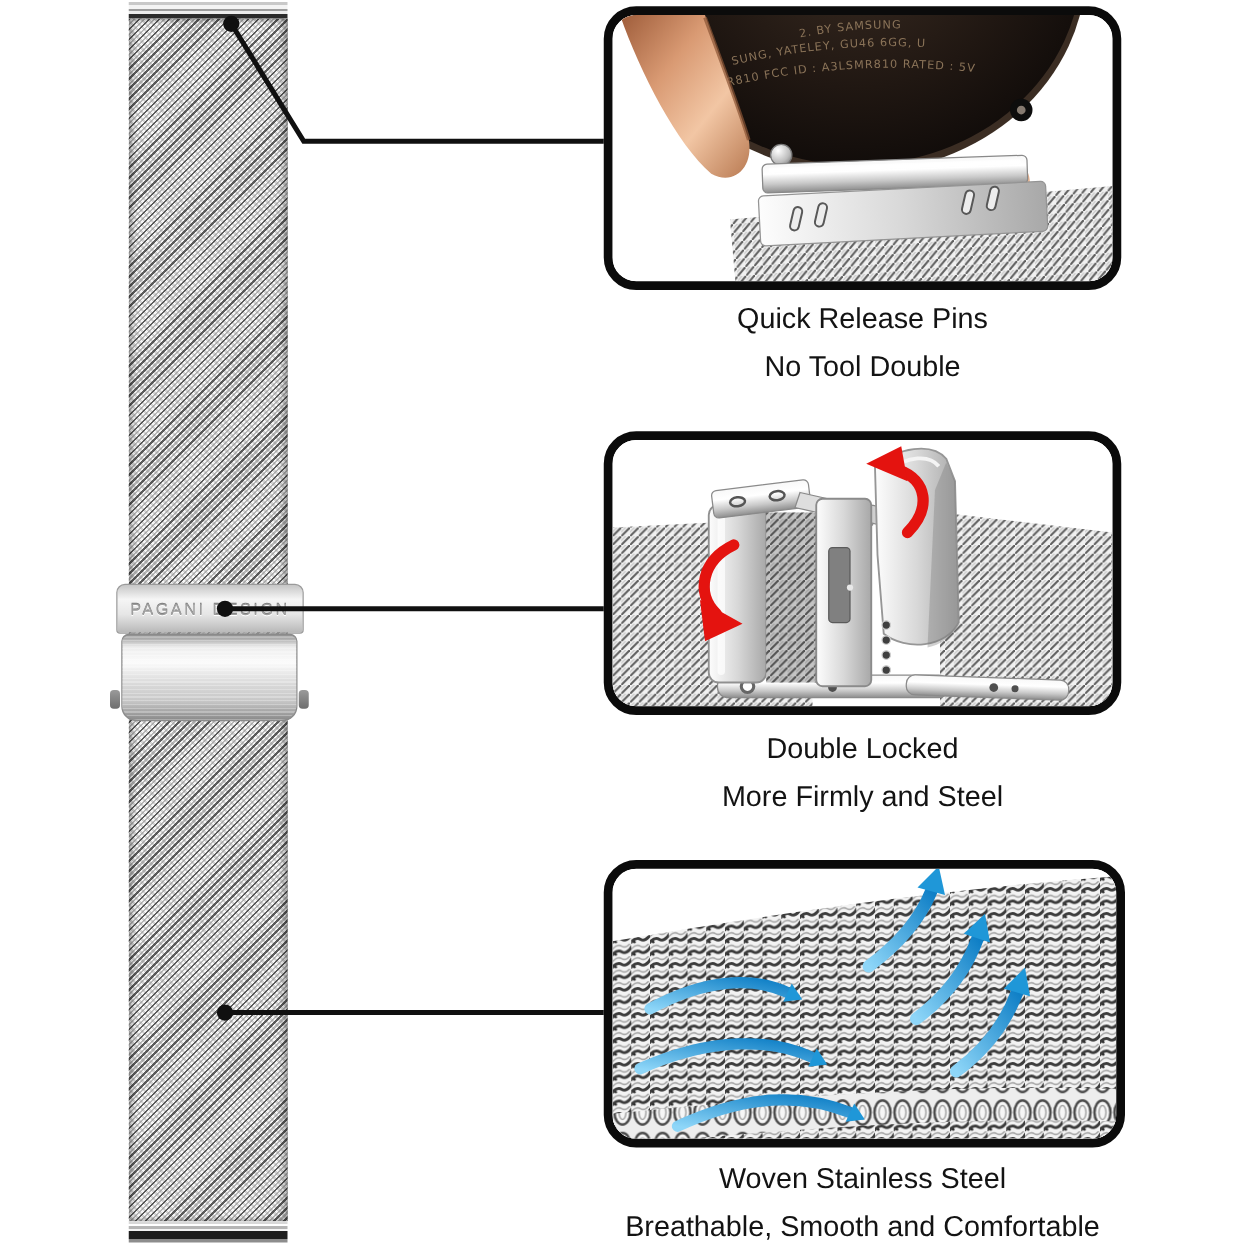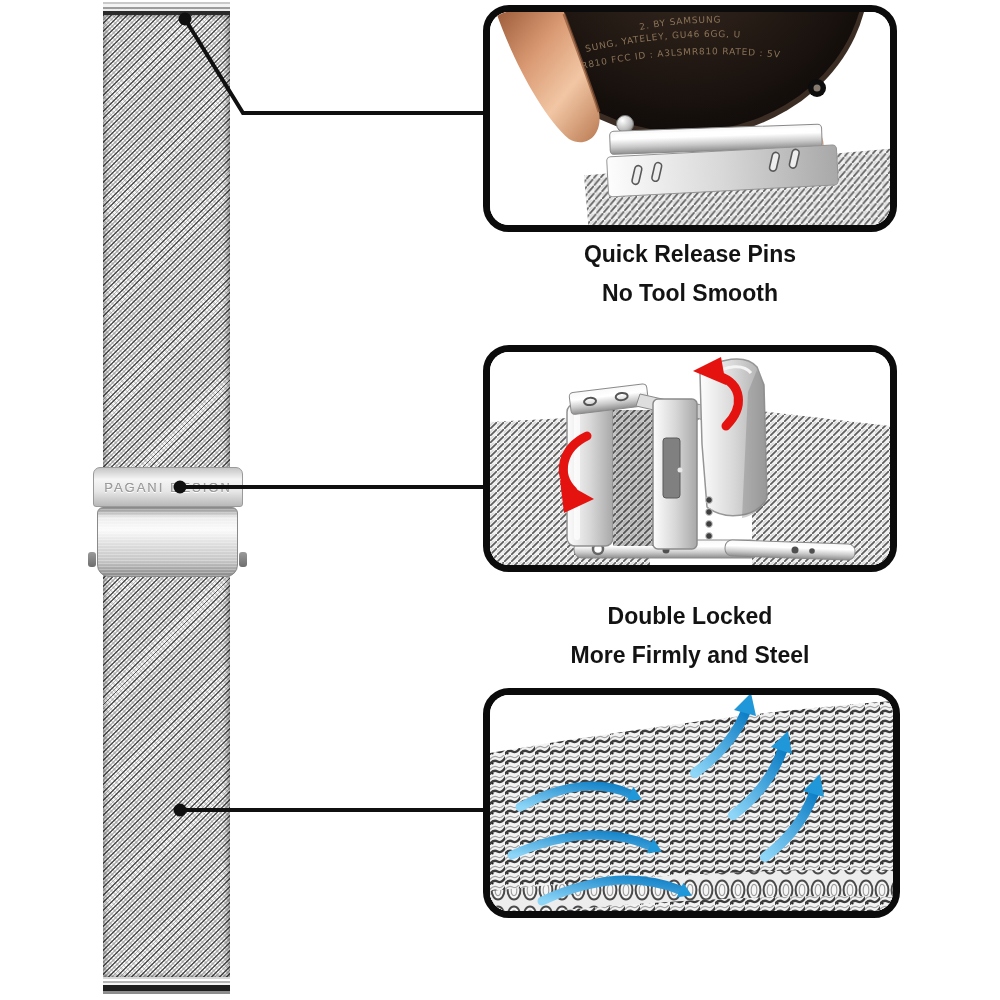--- a/index.html
+++ b/index.html
@@ -34,24 +34,24 @@
 
   
   .feature-box{position:absolute;box-sizing:border-box;border:7px solid #0b0b0b;border-radius:26px;
     background:#ffffff;overflow:hidden;}
   #box1{left:483px;top:5px;width:414px;height:227px;}
   #box2{left:483px;top:345px;width:414px;height:227px;}
   #box3{left:483px;top:688px;width:417px;height:230px;}
   .feature-box svg{display:block;width:100%;height:100%;}
 
   
-  .caption{position:absolute;left:483px;width:414px;text-align:center;font-weight:700;color:#131313;}
+  .caption{position:absolute;left:483px;width:414px;text-align:center;font-weight:400;color:#131313;}
   .cap-title,.cap-sub{font-size:23px;line-height:26px;white-space:nowrap;}
   .cap-sub{margin-top:13px;}
-  #cap1{top:241px;} #cap2{top:603px;} #cap3{top:929px;left:468px;width:444px;}
+  #cap1{top:241px;} #cap2{top:585px;} #cap3{top:929px;left:468px;width:444px;}
 
   
   #callout-overlay{position:absolute;left:0;top:0;width:1000px;height:1000px;pointer-events:none;}
 </style>
 </head>
 <body>
 
 <div id="stage">
 
   <svg width="0" height="0" style="position:absolute" aria-hidden="true">
@@ -236,25 +236,29 @@
       <g fill="#1f97d8" stroke="none">
         <path d="M244,15 L261,-2 L266,21 Z"></path>
         <path d="M281,52 L298,36 L302,59 Z"></path>
         <path d="M313,96 L330,79 L334,102 Z"></path>
       </g>
     </svg>
   </div>
 
   <div id="cap1" class="caption">
     <div class="cap-title">Quick Release Pins</div>
-    <div class="cap-sub">No Tool Smooth</div>
+    <div class="cap-sub">No Tool Double</div>
   </div>
   <div id="cap2" class="caption">
     <div class="cap-title">Double Locked</div>
     <div class="cap-sub">More Firmly and Steel</div>
+  </div>
+  <div id="cap3" class="caption">
+    <div class="cap-title">Woven Stainless Steel</div>
+    <div class="cap-sub">Breathable, Smooth and Comfortable</div>
   </div>
 
   <svg id="callout-overlay" viewBox="0 0 1000 1000">
     <g>
       <circle cx="185" cy="19" r="6.5" fill="#101010"></circle>
       <path d="M185,19 L243,113 L483,113" fill="none" stroke="#101010" stroke-width="4"></path>
     </g>
     <g>
       <circle cx="180" cy="487" r="6.5" fill="#101010"></circle>
       <path d="M180,487 L483,487" fill="none" stroke="#101010" stroke-width="4"></path>

